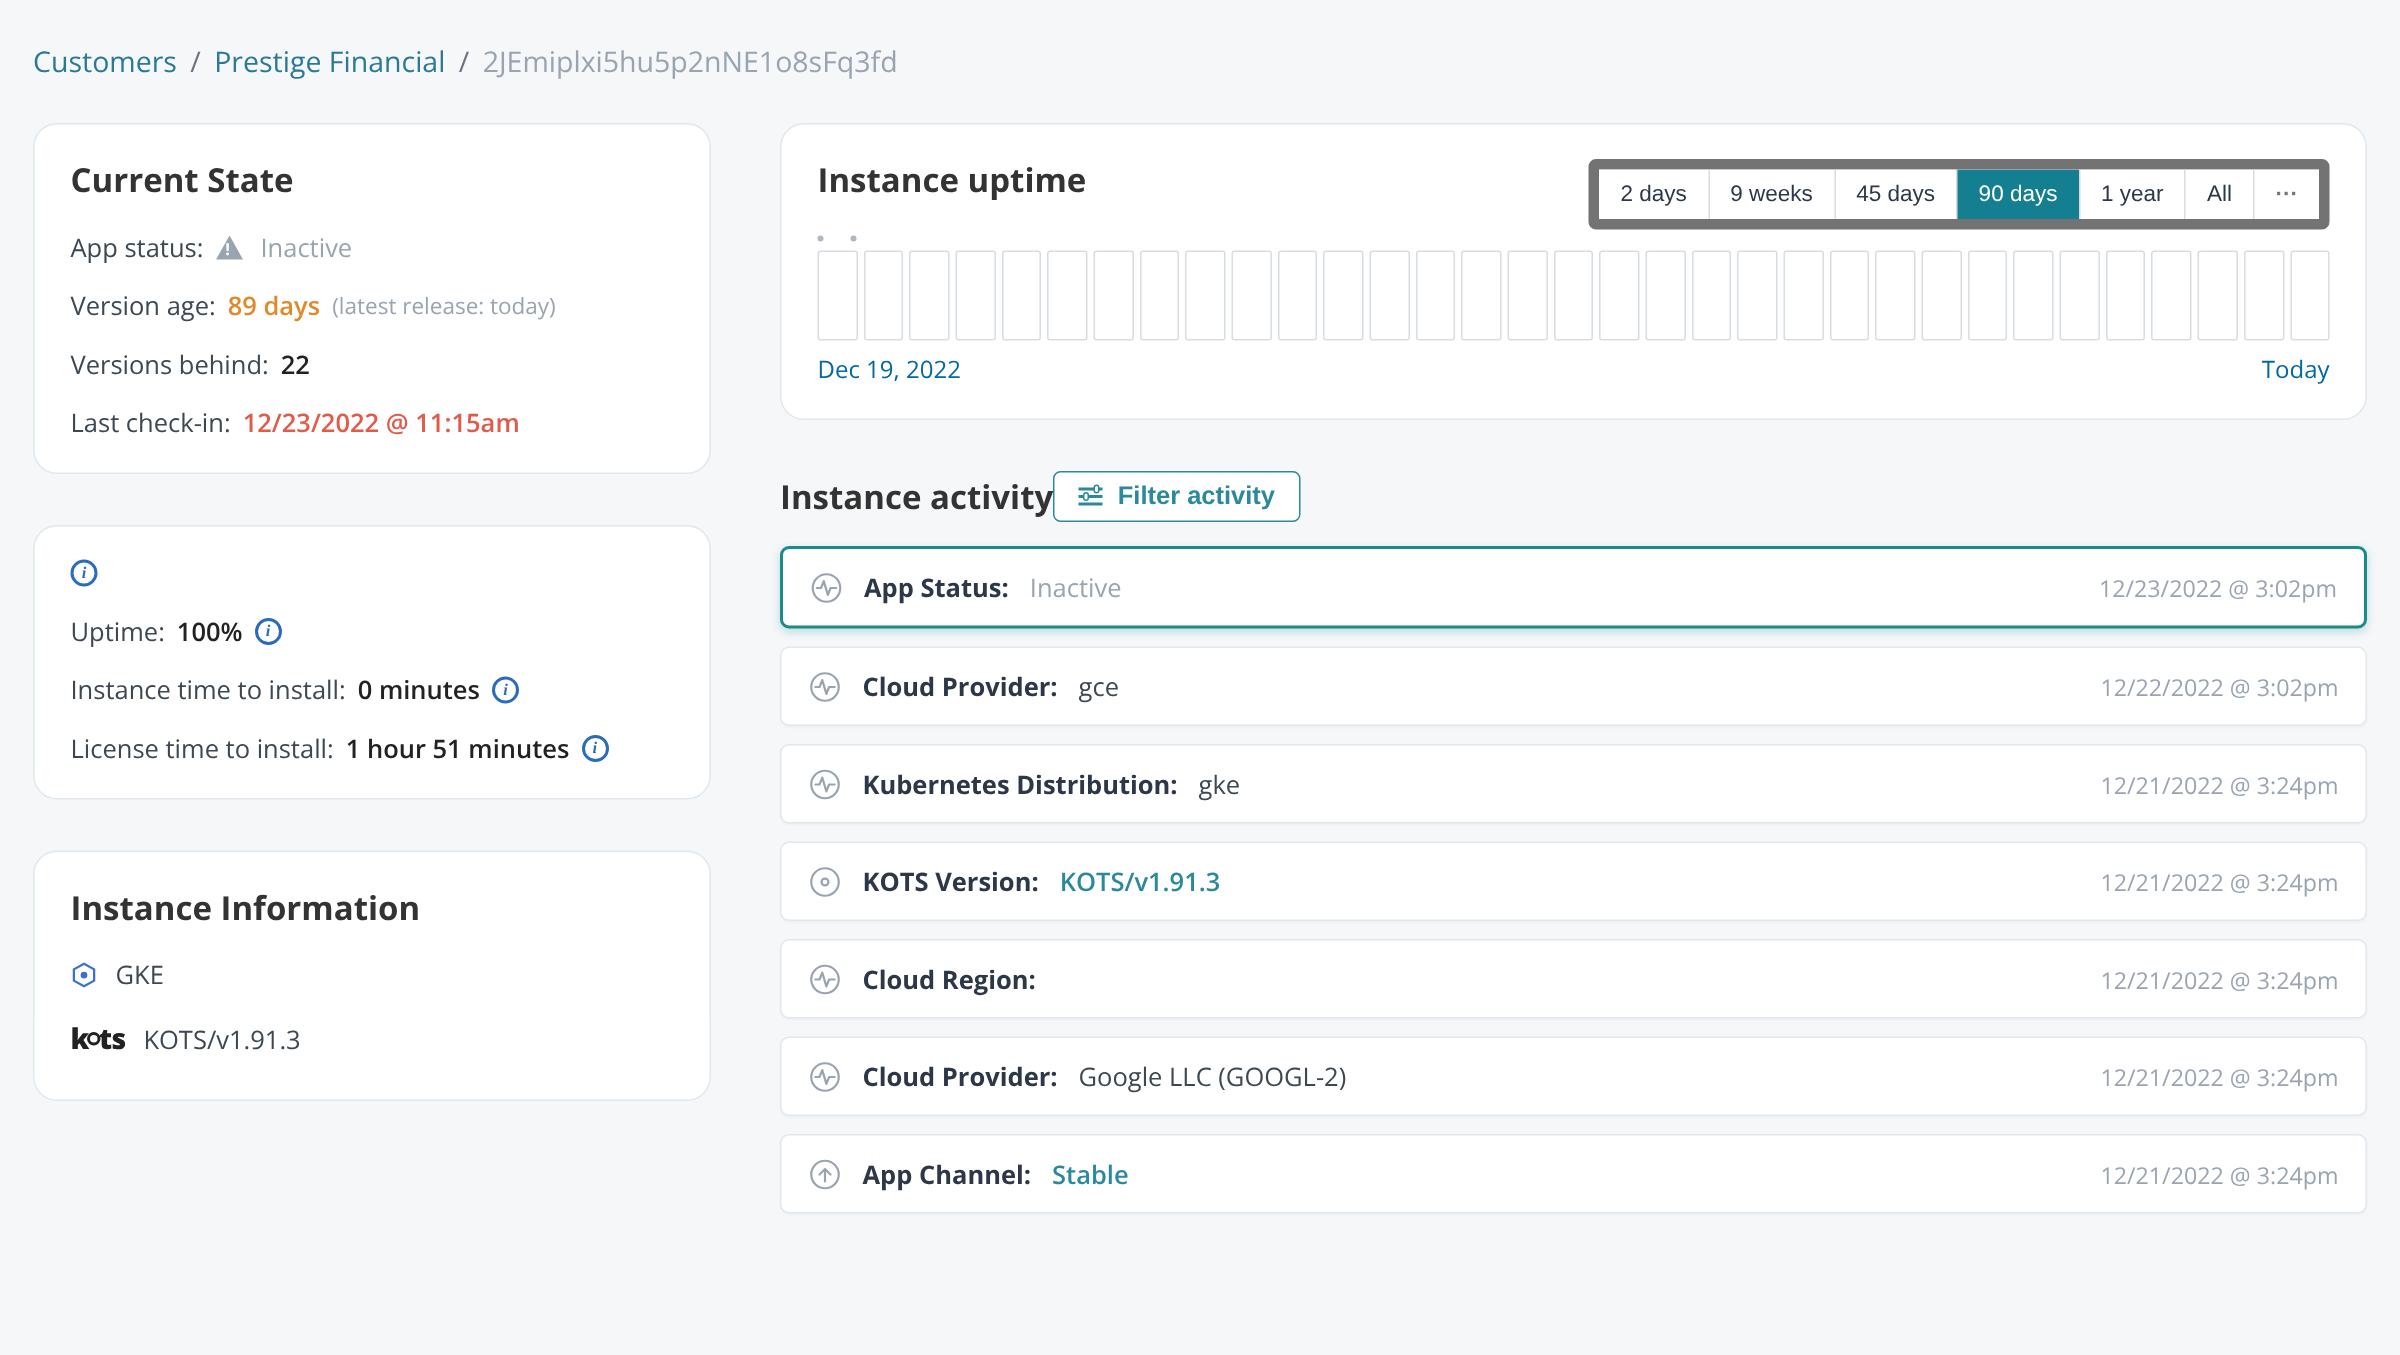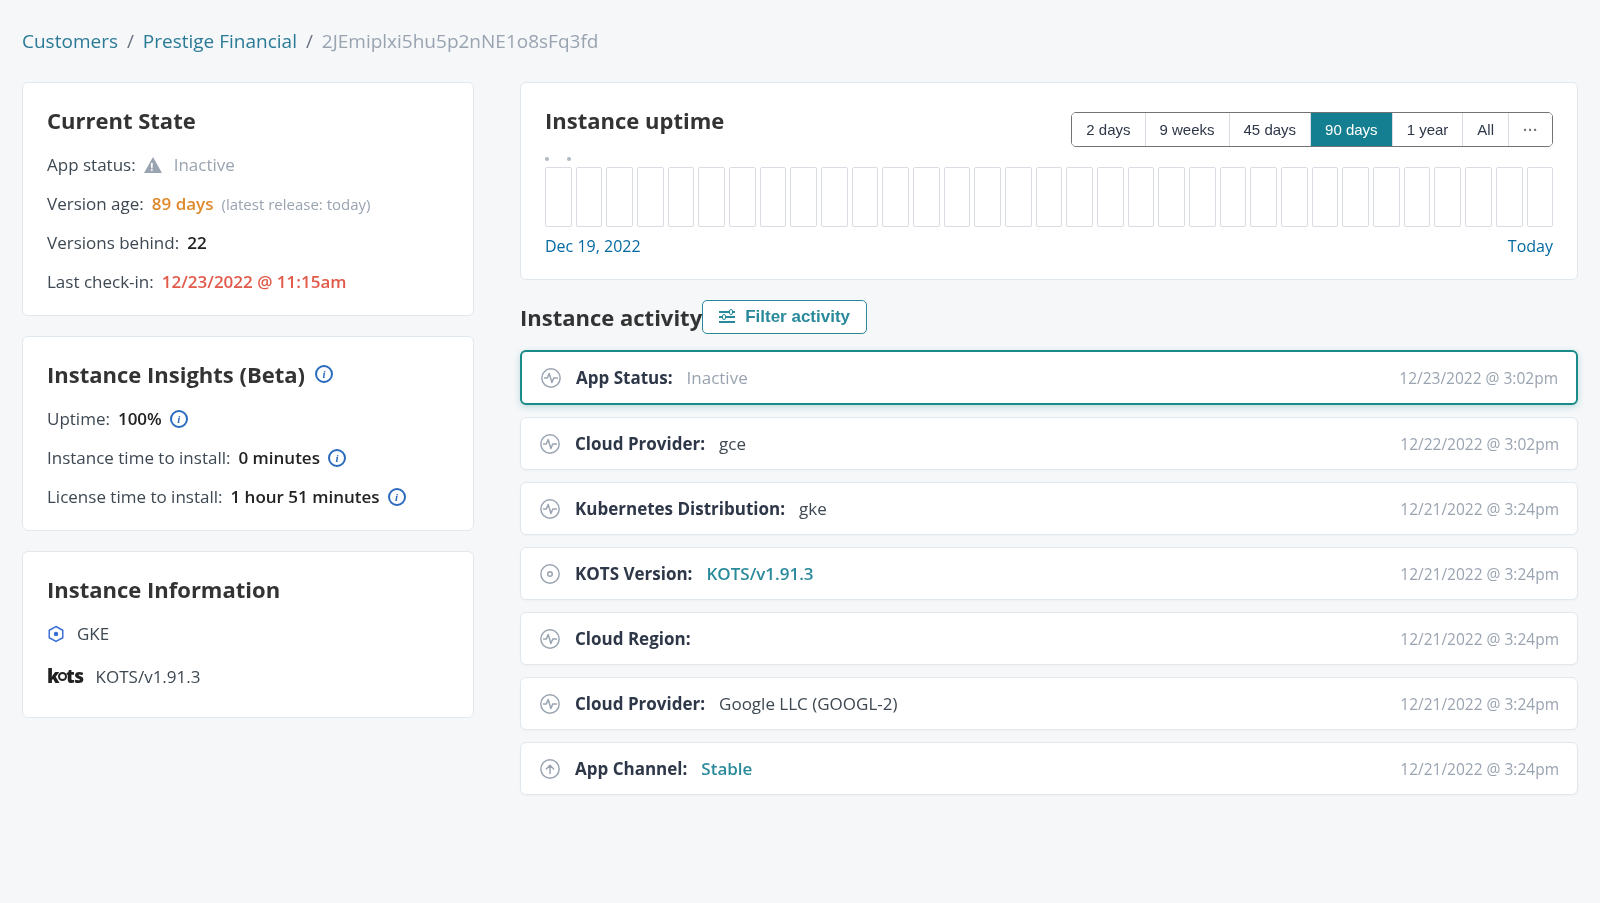--- a/index.html
+++ b/index.html
@@ -20,23 +20,23 @@
   .breadcrumb .sep { color: #6b7280; margin: 0 4px; }
   .breadcrumb .cur { color: #9aa4b1; }
 
   .layout { display: flex; gap: 46px; align-items: flex-start; }
   .left-col { width: 452px; flex-shrink: 0; }
   .right-col { flex: 1; }
 
   .card {
     background: #fff;
     border: 1px solid #e1e8ed;
-    border-radius: 6px;
+    border-radius: 16px;
     padding: 22px 24px 22px 24px;
-    margin-bottom: 20px;
+    margin-bottom: 34px;
   }
   .card h2 {
     font-size: 22px;
     font-weight: 700;
     color: #333;
     margin-bottom: 18px;
   }
   .card .row {
     display: flex;
     align-items: center;
@@ -107,21 +107,21 @@
   }
 
   
   .uptime-header {
     display:flex; justify-content: space-between; align-items: center;
     margin-bottom: 14px;
   }
   .uptime-header h2 { font-size: 22px; font-weight: 700; }
   .seg {
     display: flex;
-    border: 1px solid #737373;
+    border: 7px solid #737373;
     border-radius: 5px;
     overflow: hidden;
     font-size: 15px;
   }
   .seg button {
     border: none;
     background: #fff;
     padding: 8px 14px;
     cursor: pointer;
     color: #2d3748;
@@ -258,21 +258,20 @@
       </div>
 
       <div class="row">
         <span class="label">Last check-in:</span>
         <span class="val-red">12/23/2022 @ 11:15am</span>
       </div>
     </div>
 
     <div class="card">
       <div class="beta-head" style="margin-bottom:18px;">
-        <h2 style="margin-bottom:0;">Instance Insights (Beta)</h2>
         <span class="info-icon">i</span>
       </div>
 
       <div class="row">
         <span class="label">Uptime:</span>
         <span class="val-strong">100%</span>
         <span class="info-icon">i</span>
       </div>
 
       <div class="row">

